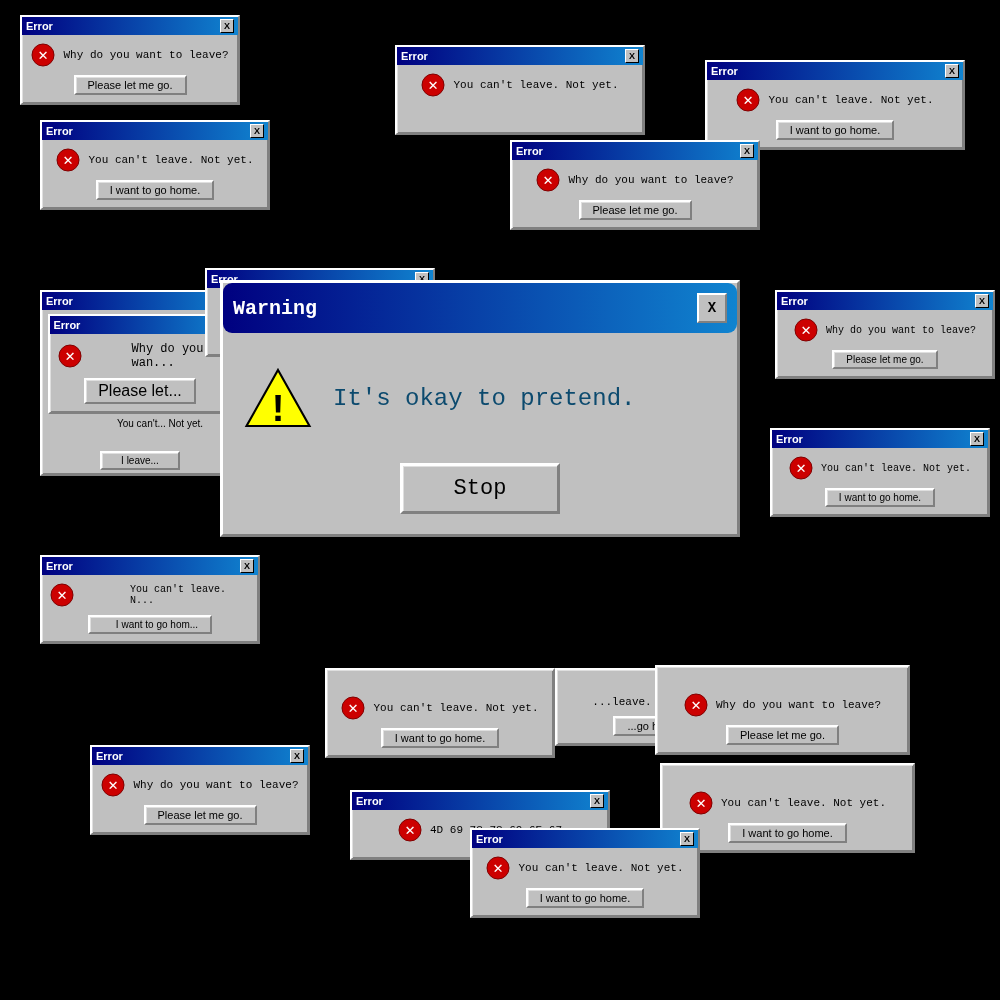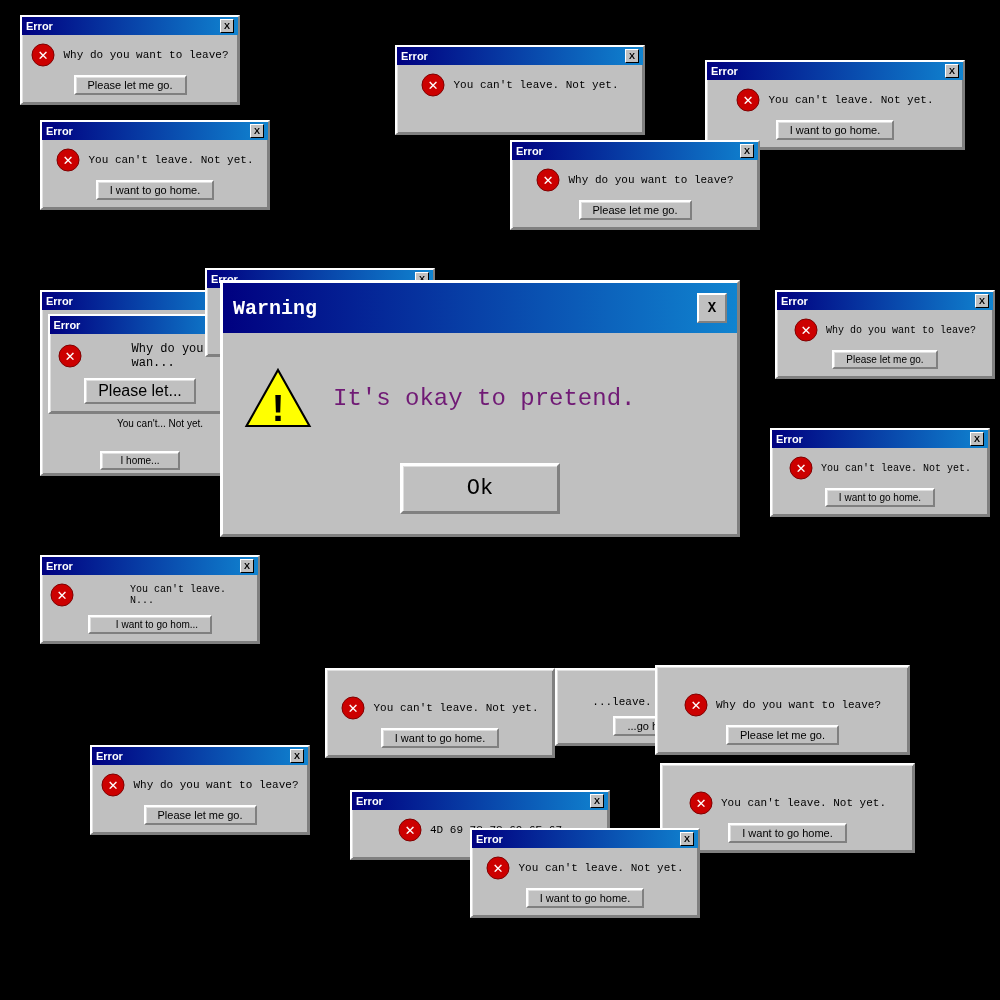--- a/index.html
+++ b/index.html
@@ -116,20 +116,21 @@
       background: linear-gradient(to right, #000080, #1084d0);
       color: #fff;
       font-size: 20px;
       font-weight: bold;
       padding: 6px 10px;
       display: flex;
       align-items: center;
       justify-content: space-between;
       height: 50px;
       font-family: 'Courier New', monospace;
+      border-radius: 9px;
     }
 
     .warning-close-btn {
       background: #c0c0c0;
       border: 2px solid #fff;
       border-right-color: #808080;
       border-bottom-color: #808080;
       width: 30px;
       height: 30px;
       font-size: 14px;
@@ -150,21 +151,21 @@
     .warning-message-row {
       display: flex;
       align-items: center;
       gap: 20px;
       margin-bottom: 30px;
     }
 
     .warning-text {
       font-size: 24px;
       font-family: 'Courier New', monospace;
-      color: #701a75;
+      color: #0c4a6e;
     }
 
     .warning-buttons {
       display: flex;
       gap: 20px;
       justify-content: center;
     }
 
     .warning-btn {
       background: #c0c0c0;
@@ -309,21 +310,21 @@
             <circle cx="12" cy="12" r="11" fill="#cc0000" stroke="#800000" stroke-width="1"></circle>
             <text x="12" y="17" text-anchor="middle" fill="white" font-size="16" font-weight="bold">✕</text>
           </svg>
           <span class="win-message" style="font-size:12px;margin-left:42px;">Why do you wan...</span>
         </div>
         <button class="win-button" style="font-size:16px;">Please let...</button>
       </div>
     </div>
     <span style="font-size:10px; font-family:Arial;margin-left:40px;">You can't... Not yet.</span>
     <br>
-    <button class="win-button" style="font-size:10px; margin-top:4px;">I home...</button>
+    <button class="win-button" style="font-size:10px; margin-top:4px;">I leave...</button>
   </div>
 </div>
 
 <div class="win-dialog" style="left:775px;top:290px;width:220px;z-index:16;">
   <div class="win-titlebar">
     <span class="win-title-text">Error</span>
     <div class="win-close-btn">X</div>
   </div>
   <div class="win-body">
     <div class="win-message-row">
@@ -481,16 +482,16 @@
   <div class="warning-body">
     <div class="warning-message-row">
 
       <svg class="warning-triangle" viewBox="0 0 100 90">
         <polygon points="50,5 95,85 5,85" fill="#ffff00" stroke="#000" stroke-width="3"></polygon>
         <text x="50" y="78" text-anchor="middle" fill="#000" font-size="55" font-weight="bold">!</text>
       </svg>
       <span class="warning-text">It's okay to pretend.</span>
     </div>
     <div class="warning-buttons">
-      <button class="warning-btn">Ok</button>
+      <button class="warning-btn">Stop</button>
     </div>
   </div>
 </div>
 
 </body></html>

